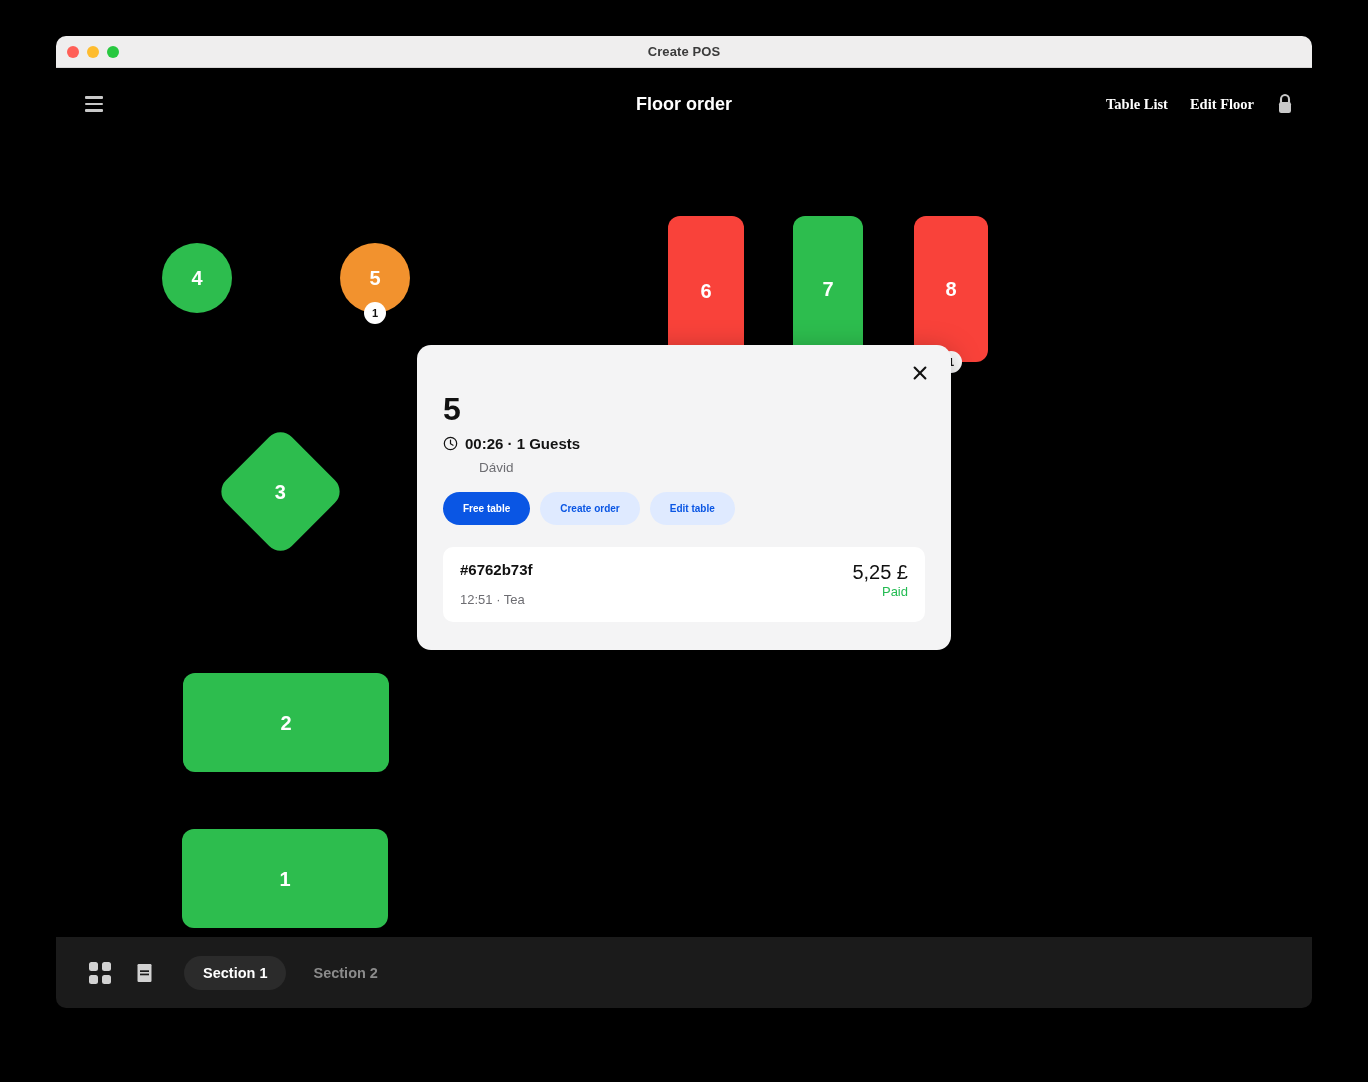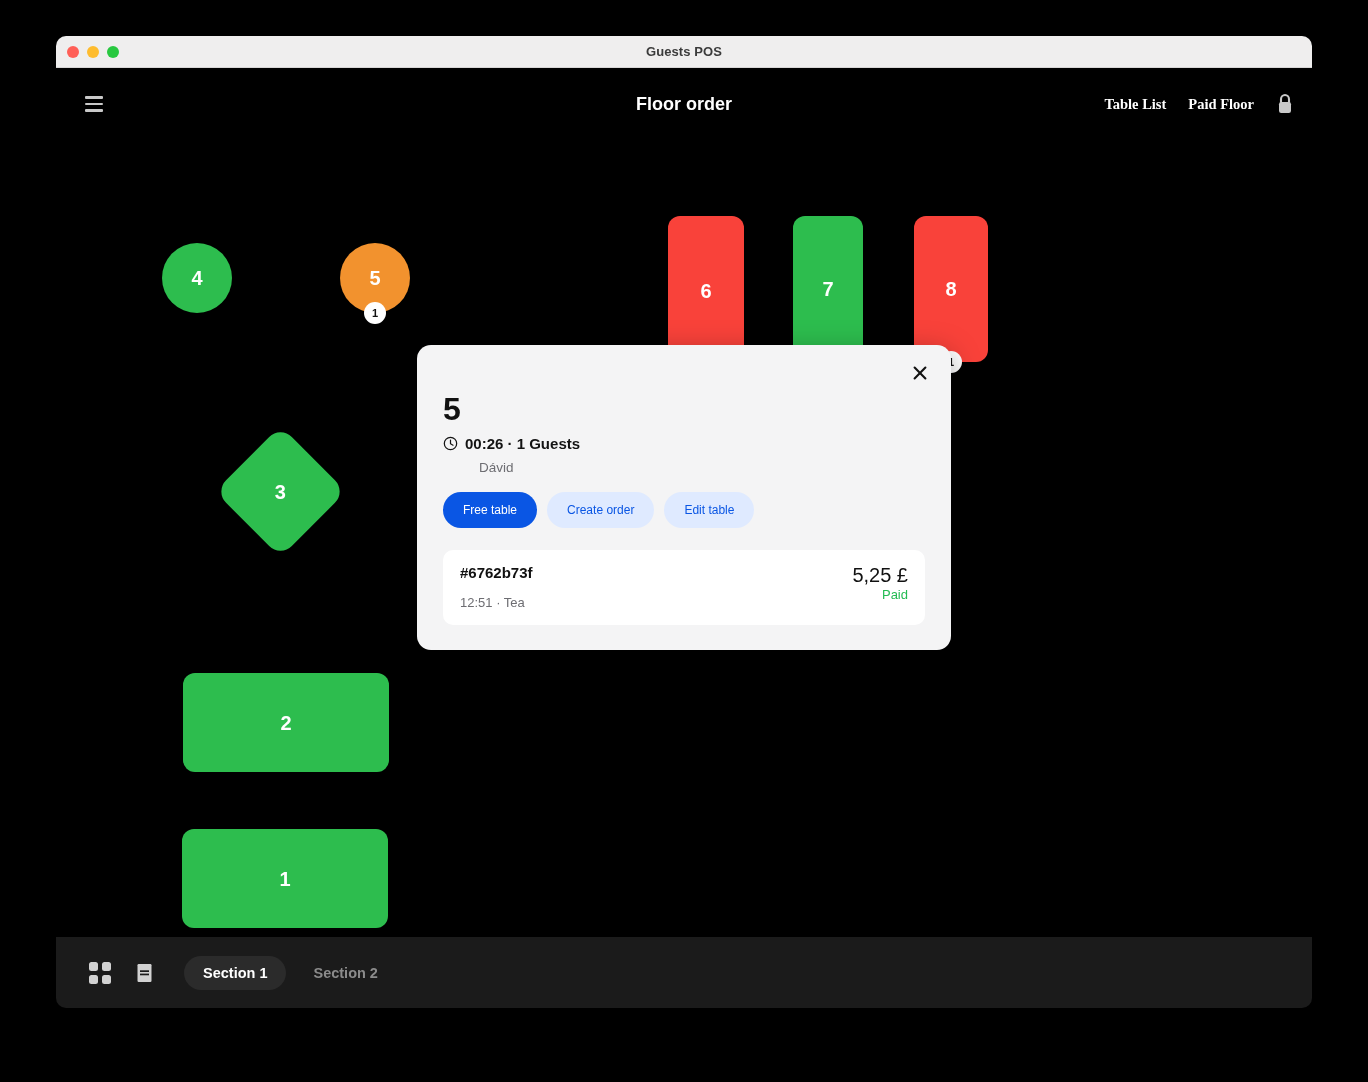--- a/index.html
+++ b/index.html
@@ -295,22 +295,22 @@
   }
   .actions {
     display: flex;
     gap: 10px;
     margin-bottom: 22px;
   }
   .btn {
     border: none;
     border-radius: 20px;
     padding: 11px 20px;
-    font-size: 12px;
-    font-weight: normal;
+    font-size: 10px;
+    font-weight: bold;
     cursor: pointer;
     font-family: "Liberation Sans", sans-serif;
     white-space: nowrap;
   }
   .btn.primary { background: #0a56e4; color: #ffffff; }
   .btn.secondary { background: #dfeaff; color: #0a56e4; }
 
   .order-card {
     background: #ffffff;
     border-radius: 10px;
@@ -345,35 +345,35 @@
 
 <div id="root">
   <div class="window">
 
     <div class="titlebar">
       <div class="traffic">
         <span class="dot red"></span>
         <span class="dot yellow"></span>
         <span class="dot green"></span>
       </div>
-      <div class="titlebar-title">Guests POS</div>
+      <div class="titlebar-title">Create POS</div>
     </div>
 
     <div class="app">
 
       <div class="topbar">
         <div class="hamburger">
           <span></span>
             <span></span>
             <span></span>
         </div>
         <div class="floorplan-title">Floor order</div>
         <div class="topbar-right">
           <div class="topbar-link">Table List</div>
-          <div class="topbar-link">Paid Floor</div>
+          <div class="topbar-link">Edit Floor</div>
           <span class="lock-icon">
             <svg width="18" height="22" viewBox="0 0 18 22" fill="none" xmlns="http://www.w3.org/2000/svg">
               <path d="M5 9V6.2C5 3.9 6.8 2 9 2s4 1.9 4 4.2V9" stroke="#c9c9c9" stroke-width="2.1" fill="none" stroke-linecap="round"></path>
               <rect x="3" y="9" width="12" height="11" rx="2.2" fill="#c9c9c9"></rect>
             </svg>
           </span>
         </div>
       </div>
 
       <div class="floor" id="floor-canvas">

